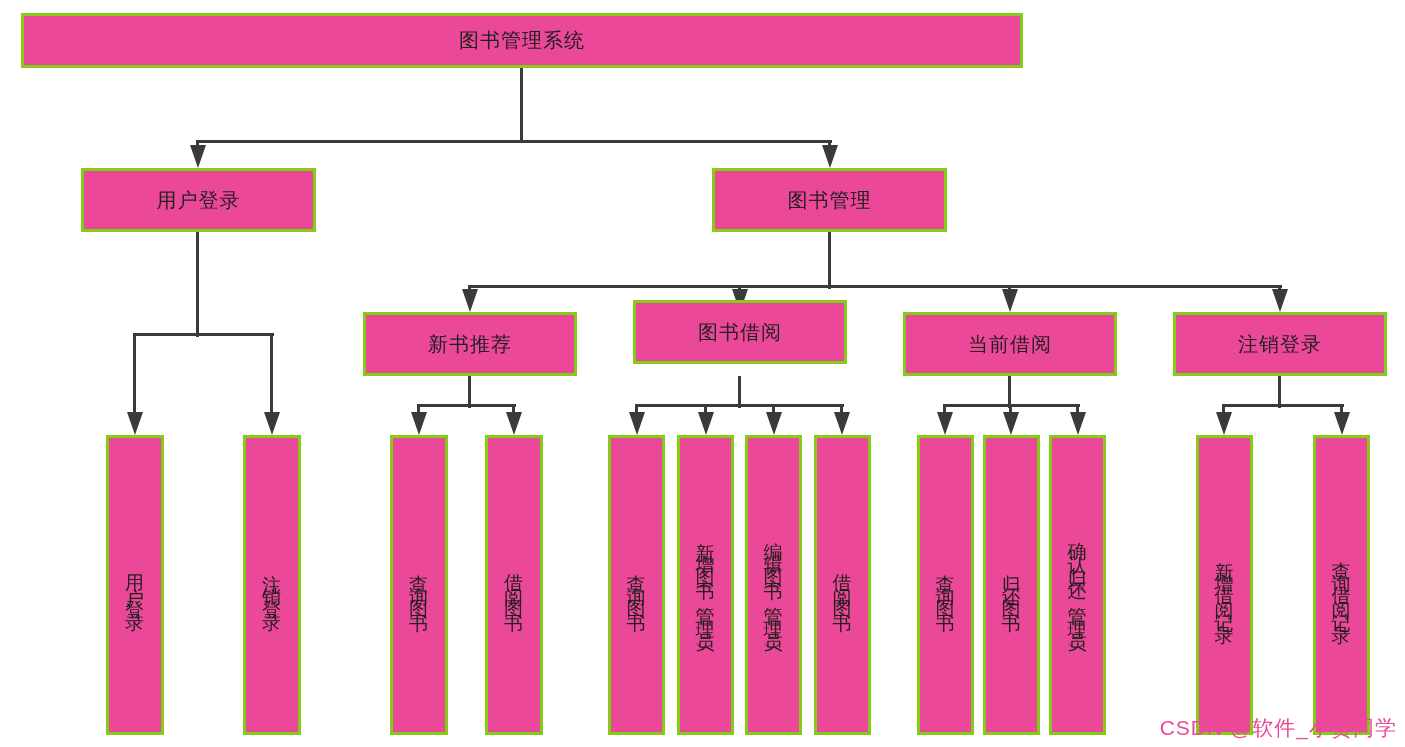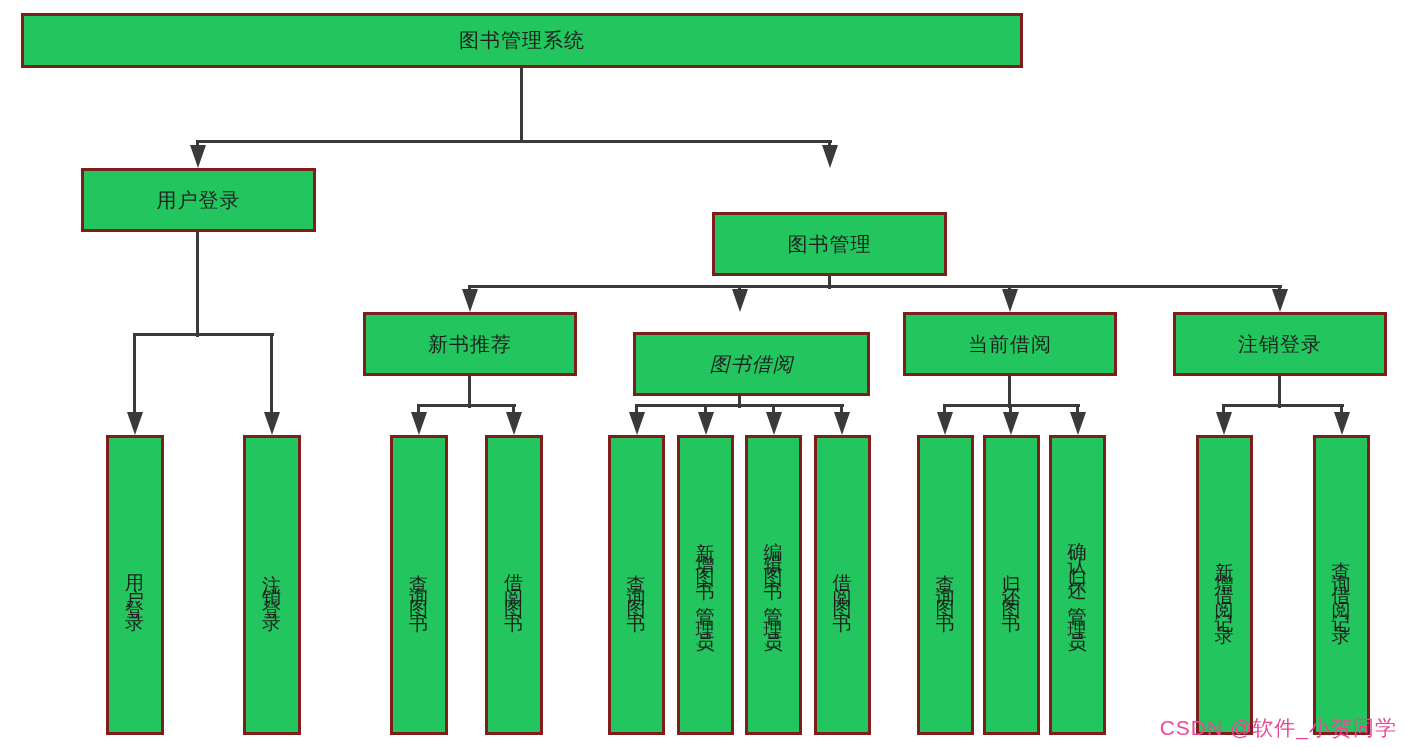--- a/index.html
+++ b/index.html
@@ -6,22 +6,22 @@
   #canvas{
     position:relative;
     width:1405px;height:747px;
     background:#ffffff;
     font-family:"Liberation Sans","DejaVu Sans",sans-serif;
     overflow:hidden;
   }
   .node{
     position:absolute;
     box-sizing:border-box;
-    background:#22c55e;
-    border:3px solid #7f1d1d;
+    background:#ec4899;
+    border:3px solid #84cc16;
     display:flex;
     align-items:center;
     justify-content:center;
     color:#1f1f1f;
     text-align:right;
   }
   .node.h{font-size:20px;letter-spacing:1px;white-space:nowrap;}
   .node.v{
     font-size:19px;
     writing-mode:vertical-rl;
@@ -101,23 +101,23 @@
     <div class="arrow" style="left: 698px; top: 412px;"></div>
     <div class="arrow" style="left: 766px; top: 412px;"></div>
     <div class="arrow" style="left: 834px; top: 412px;"></div>
     <div class="arrow" style="left: 937px; top: 412px;"></div>
     <div class="arrow" style="left: 1003px; top: 412px;"></div>
     <div class="arrow" style="left: 1070px; top: 412px;"></div>
     <div class="arrow" style="left: 1216px; top: 412px;"></div>
     <div class="arrow" style="left: 1334px; top: 412px;"></div>
     <div class="node h" style="left: 21px; top: 13px; width: 1002px; height: 55px;">图书管理系统</div>
     <div class="node h" style="left: 81px; top: 168px; width: 235px; height: 64px;">用户登录</div>
-    <div class="node h" style="left: 712px; top: 168px; width: 235px; height: 64px; margin-top: 44px;">图书管理</div>
+    <div class="node h" style="left: 712px; top: 168px; width: 235px; height: 64px;">图书管理</div>
     <div class="node h" style="left: 363px; top: 312px; width: 214px; height: 64px;">新书推荐</div>
-    <div class="node h" style="left: 633px; top: 332px; width: 237px; height: 64px; font-style: italic;">图书借阅</div>
+    <div class="node h" style="left: 633px; top: 300px; width: 214px; height: 64px;">图书借阅</div>
     <div class="node h" style="left: 903px; top: 312px; width: 214px; height: 64px;">当前借阅</div>
     <div class="node h" style="left: 1173px; top: 312px; width: 214px; height: 64px;">注销登录</div>
     <div class="node v" style="left: 106px; top: 435px; width: 58px; height: 300px;">用户登录</div>
     <div class="node v" style="left: 243px; top: 435px; width: 58px; height: 300px;">注销登录</div>
     <div class="node v" style="left: 390px; top: 435px; width: 58px; height: 300px;">查询图书</div>
     <div class="node v" style="left: 485px; top: 435px; width: 58px; height: 300px;">借阅图书</div>
     <div class="node v" style="left: 608px; top: 435px; width: 57px; height: 300px;">查询图书</div>
     <div class="node v" style="left: 677px; top: 435px; width: 57px; height: 300px;">新增图书（管理员）</div>
     <div class="node v" style="left: 745px; top: 435px; width: 57px; height: 300px;">编辑图书（管理员）</div>
     <div class="node v" style="left: 814px; top: 435px; width: 57px; height: 300px;">借阅图书</div>

